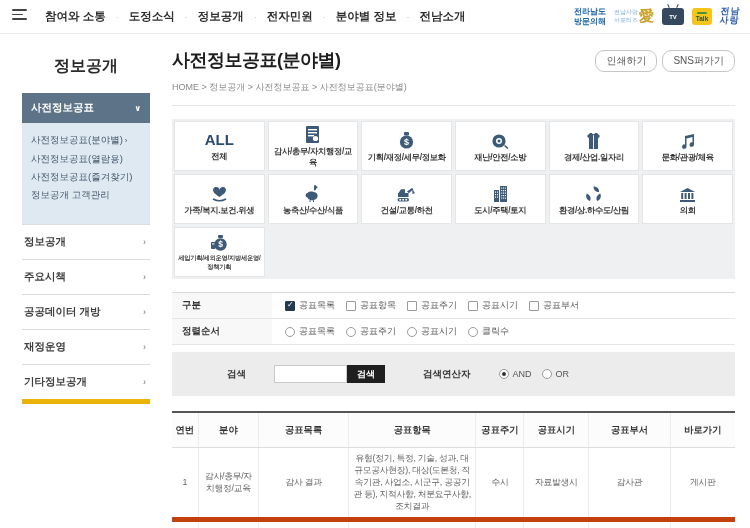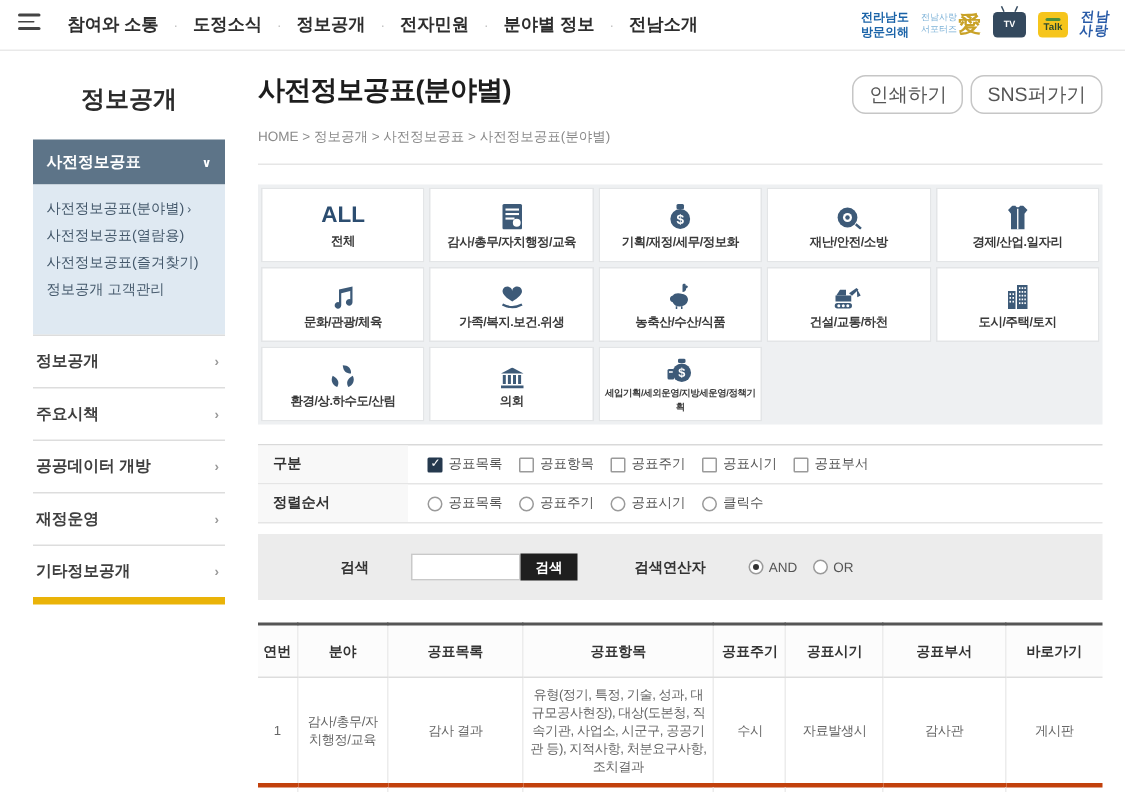--- a/index.html
+++ b/index.html
@@ -48,27 +48,27 @@
              font-size:10.5px; font-weight:700; color:#3f3f3f; padding:10px 4px 10px 2px;
              border-top:1px solid #ddd; cursor:pointer; }
   .sb-item:last-child { border-bottom:5px solid #eab308; }
   .sb-item .chev { font-size:9px; color:#999; }
 
   
   .main { flex:1; padding:14px 15px 0 20px; }
   .title-row { display:flex; justify-content:space-between; align-items:flex-start; }
   .page-title { font-size:18px; font-weight:800; color:#1d1d1d; letter-spacing:-0.5px; }
   .actions { display:flex; gap:5px; margin-top:2px; }
-  .pill-btn { background:#fff; border:1px solid #c6c6c6; border-radius:9px; font-size:13px;
+  .pill-btn { background:#fff; border:1px solid #c6c6c6; border-radius:9px; font-size:10px;
               color:#555; padding:3px 10px; cursor:pointer; font-family:inherit; }
   .breadcrumb { font-size:9px; color:#8a8a8a; margin:9px 0 11px; }
   .main hr.sep { border:none; border-top:1px solid #e6e6e6; margin:0 0 13px; }
 
   
-  .grid { background:#eef0f2; padding:2px; display:grid; grid-template-columns:repeat(5,1fr); gap:3px; }
+  .grid { background:#eef0f2; padding:2px; display:grid; grid-template-columns:repeat(6,1fr); gap:3px; }
   .card { background:#fff; border:1px solid #e3e5e7; height:50px; display:flex; flex-direction:column;
           align-items:center; justify-content:center; cursor:pointer; padding:2px; }
   .card .icon { height:19px; display:flex; align-items:flex-end; justify-content:center; }
   .card-label { font-size:8.3px; color:#3a3a3a; font-weight:700; margin-top:3px; text-align:center; letter-spacing:-0.3px; }
   .card-label.tiny { font-size:6.3px; }
   .all-txt { font-size:15px; font-weight:800; color:#2c4d70; line-height:17px; }
 
   
   .filters { margin-top:13px; border-top:1px solid #d9d9d9; }
   .f-row { display:flex; border-bottom:1px solid #e5e5e5; height:26px; }
@@ -91,21 +91,21 @@
   .search-btn { height:18px; background:#1f1f1f; color:#fff; border:none; font-size:9px; font-weight:700;
                 padding:0 10px; cursor:pointer; font-family:inherit; }
   .s-label.op { margin-left:38px; }
   .op-opts { display:flex; gap:10px; margin-left:28px; }
 
   
   .results { width:100%; border-collapse:collapse; table-layout:fixed; margin-top:15px; border-top:2px solid #555; }
   .results th { font-size:9.3px; font-weight:700; color:#333; background:#fcfcfc; height:35px;
                 border-bottom:1px solid #ddd; border-right:1px solid #ececec; padding:2px; line-height:12px; }
   .results th:last-child, .results td:last-child { border-right:none; }
-  .results td { font-size:8.8px; color:#666; text-align:center; border-bottom:3px solid #c2410c;
+  .results td { font-size:8.8px; color:#666; text-align:center; border-bottom:5px solid #c2410c;
                 border-right:1px solid #ececec; padding:4px 3px; line-height:12px; letter-spacing:-0.3px; }
   .results tr.data-row td { height:72px; }
   .results tr.next-row td { height:12px; border-top:1px solid #cfdde9; border-bottom:none; }
   svg .fg { fill:#3d5a78; }
 </style>
 </head>
 <body>
 
 <div class="page">
 

